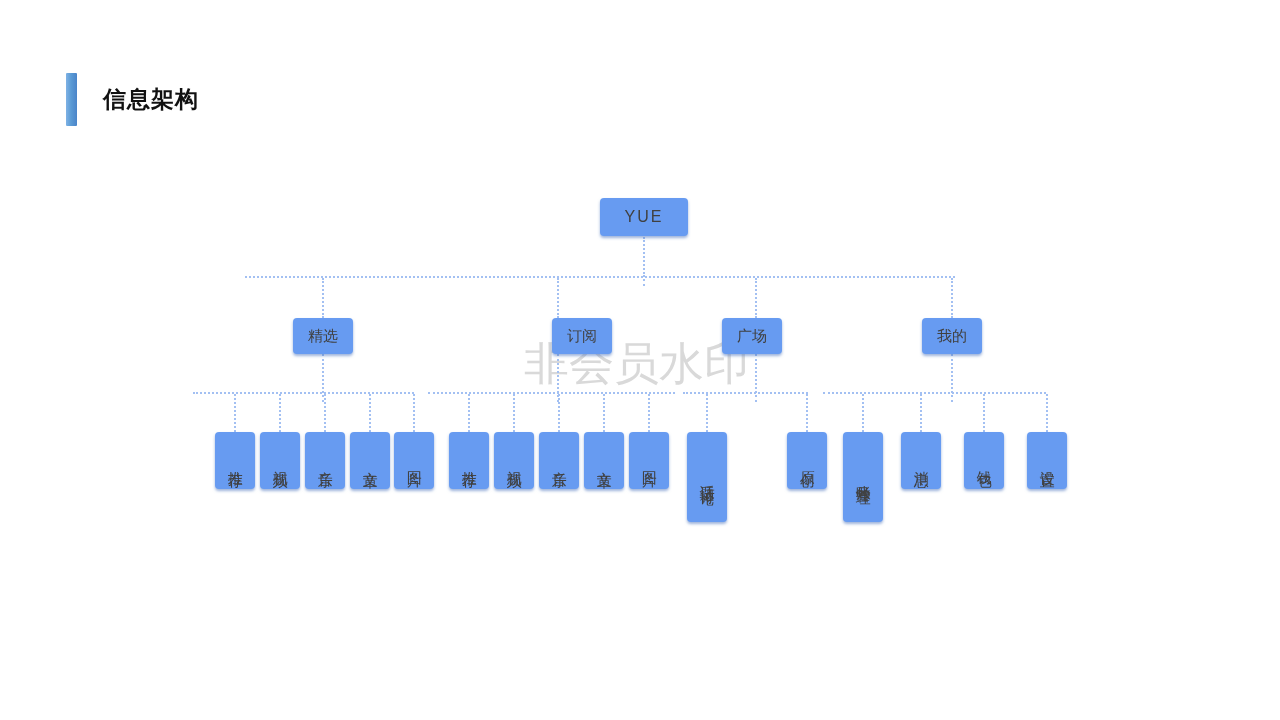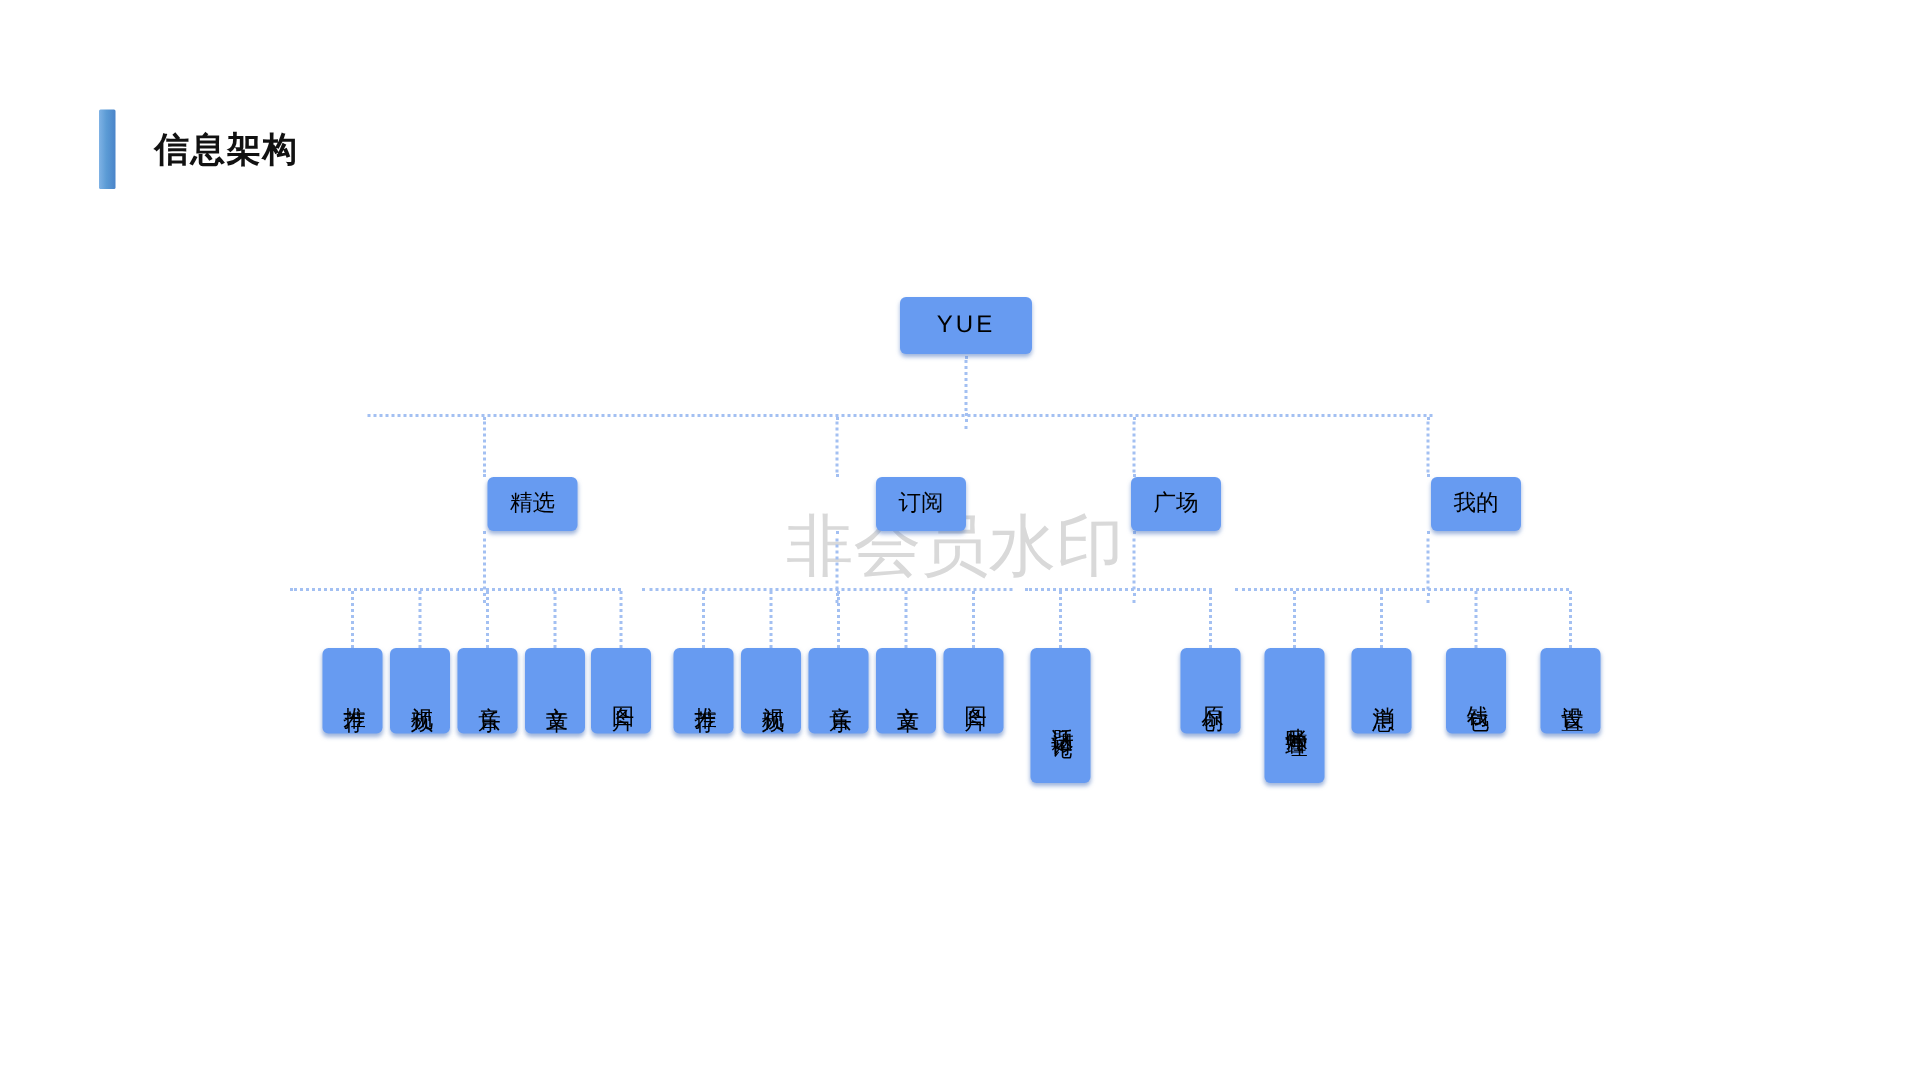--- a/index.html
+++ b/index.html
@@ -34,28 +34,28 @@
     font-size:45px;color:var(--wm);
     letter-spacing:0px;z-index:1;white-space:nowrap;
   }
   
   .ch{position:absolute;height:0;border-top:2px dotted var(--connector);z-index:2;}
   .cv{position:absolute;width:0;border-left:2px dotted var(--connector);z-index:2;}
   
   .node{
     position:absolute;z-index:3;
     background:var(--node-fill);
-    color:#000000;
+    color:#404040;
     border-radius:4px;
     display:flex;align-items:center;justify-content:center;
     box-shadow:0 2px 3px rgba(77,116,189,0.55);
     font-size:15px;line-height:1.1;
   }
   .node.root{left:600px;top:198px;width:88px;height:38px;font-size:16px;letter-spacing:2px;}
-  .node.l2{width:60px;height:36px;top:318px;margin-left:32px;}
+  .node.l2{width:60px;height:36px;top:318px;}
   .node.leaf{
     width:40px;top:432px;
     writing-mode:vertical-rl;text-orientation:upright;
     letter-spacing:2px;
   }
   .node.h57{height:57px;}
   .node.h90{height:90px;}
 </style>
 </head>
 <body>

